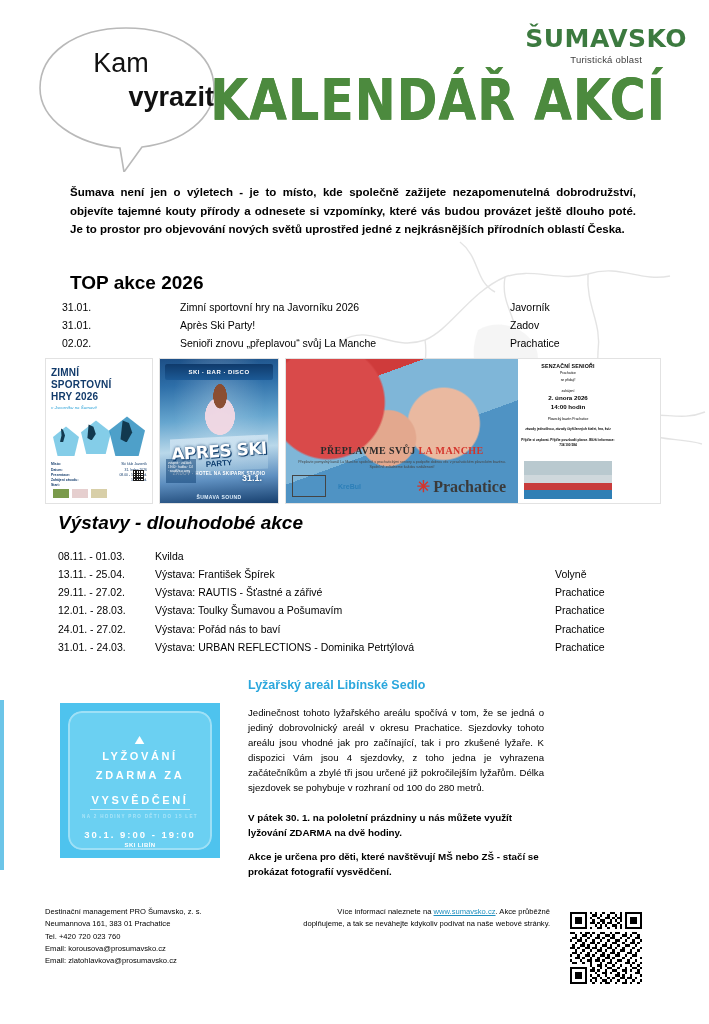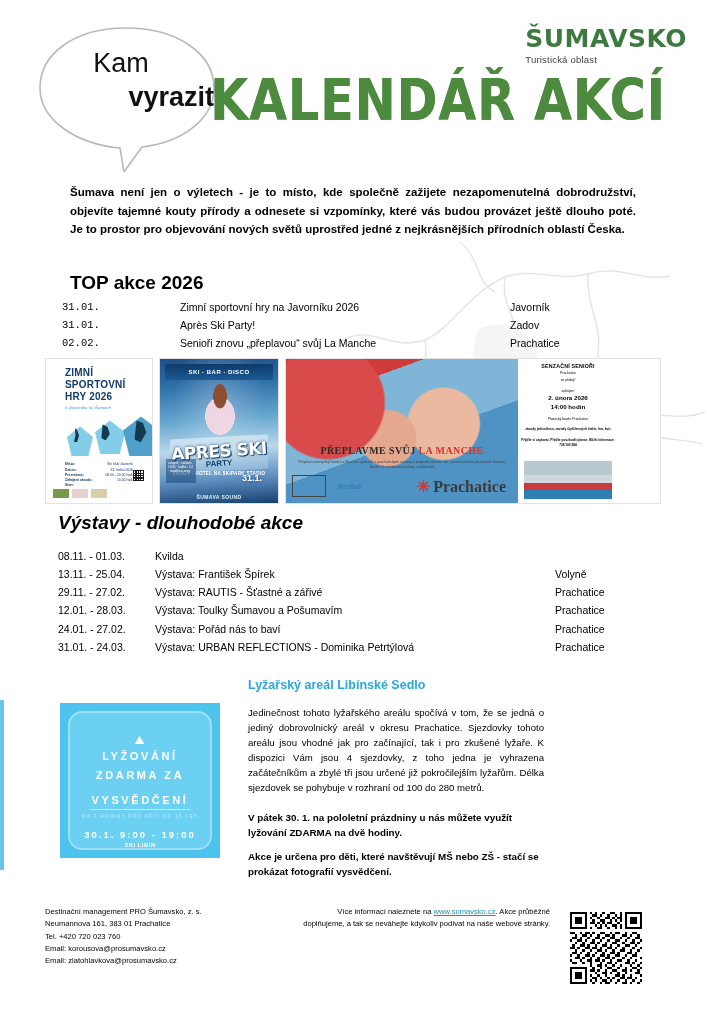--- a/index.html
+++ b/index.html
@@ -31,21 +31,21 @@
     width:200px; height:128px;
   }
   .bubble-svg { position:absolute; inset:0; width:200px; height:150px; }
   .bubble-text {
     position:absolute; left:0; top:26px; width:186px;
     text-align:center; line-height:1.18;
   }
   .bubble-l1 { font-size:27px; font-weight:400; color:#111; letter-spacing:0px; }
   .bubble-l2 { font-size:27px; font-weight:bold; color:#111; margin-top:2px;text-align:right;}
 
-  .logo { position:absolute; right:22px; top:26px; text-align:left; }
+  .logo { position:absolute; right:22px; top:26px; text-align:center; }
   .logo-main {
     font-size:25px; font-weight:bold; color:#3c7a3f;
     letter-spacing:0.5px; line-height:1; font-family:"DejaVu Sans", sans-serif;
   }
   .logo-sub {
     font-size:9.5px; color:#3f3f3f; margin-top:3px; letter-spacing:0.2px;
   }
 
   .calendar-title {
     position:absolute; left:210px; top:72px;
@@ -73,33 +73,33 @@
     position:absolute; left:58px; top:512px;
     font-size:19px; font-weight:bold; z-index:2;font-style:italic;
   }
 
   
   .top-list {
     position:absolute; left:62px; top:298px; width:600px; z-index:2;
     font-size:10.5px; line-height:1.72;
   }
   .top-row { display:flex; }
-  .top-date  { width:118px;font-family:Liberation Mono, monospace; }
+  .top-date  { width:118px; }
   .top-name  { width:330px; }
   .top-place { width:140px; }
 
   
   .posters {
     position:absolute; left:45px; top:358px; z-index:2;
     display:flex; gap:6px; align-items:flex-start;
   }
   .poster { position:relative; overflow:hidden; border:1px solid #e2e2e2; background:#fff; }
 
   
-  .p1 { width:108px; height:146px; padding:8px 19px; }
+  .p1 { width:108px; height:146px; padding:8px 5px; }
   .p1 .t {
     font-size:10px; font-weight:bold; color:#123b6b; line-height:1.18;
     letter-spacing:0.2px;
   }
   .p1 .sub { font-size:4.4px; color:#2ea3d8; margin-top:3px; font-style:italic; }
   .p1 .art { position:relative; height:46px; margin-top:2px; }
   .p1 .leaf {
     position:absolute; background:#6fc4e4; opacity:.85;
   }
   .p1 .info { margin-top:4px; font-size:3.4px; line-height:1.5; color:#123b6b;}

